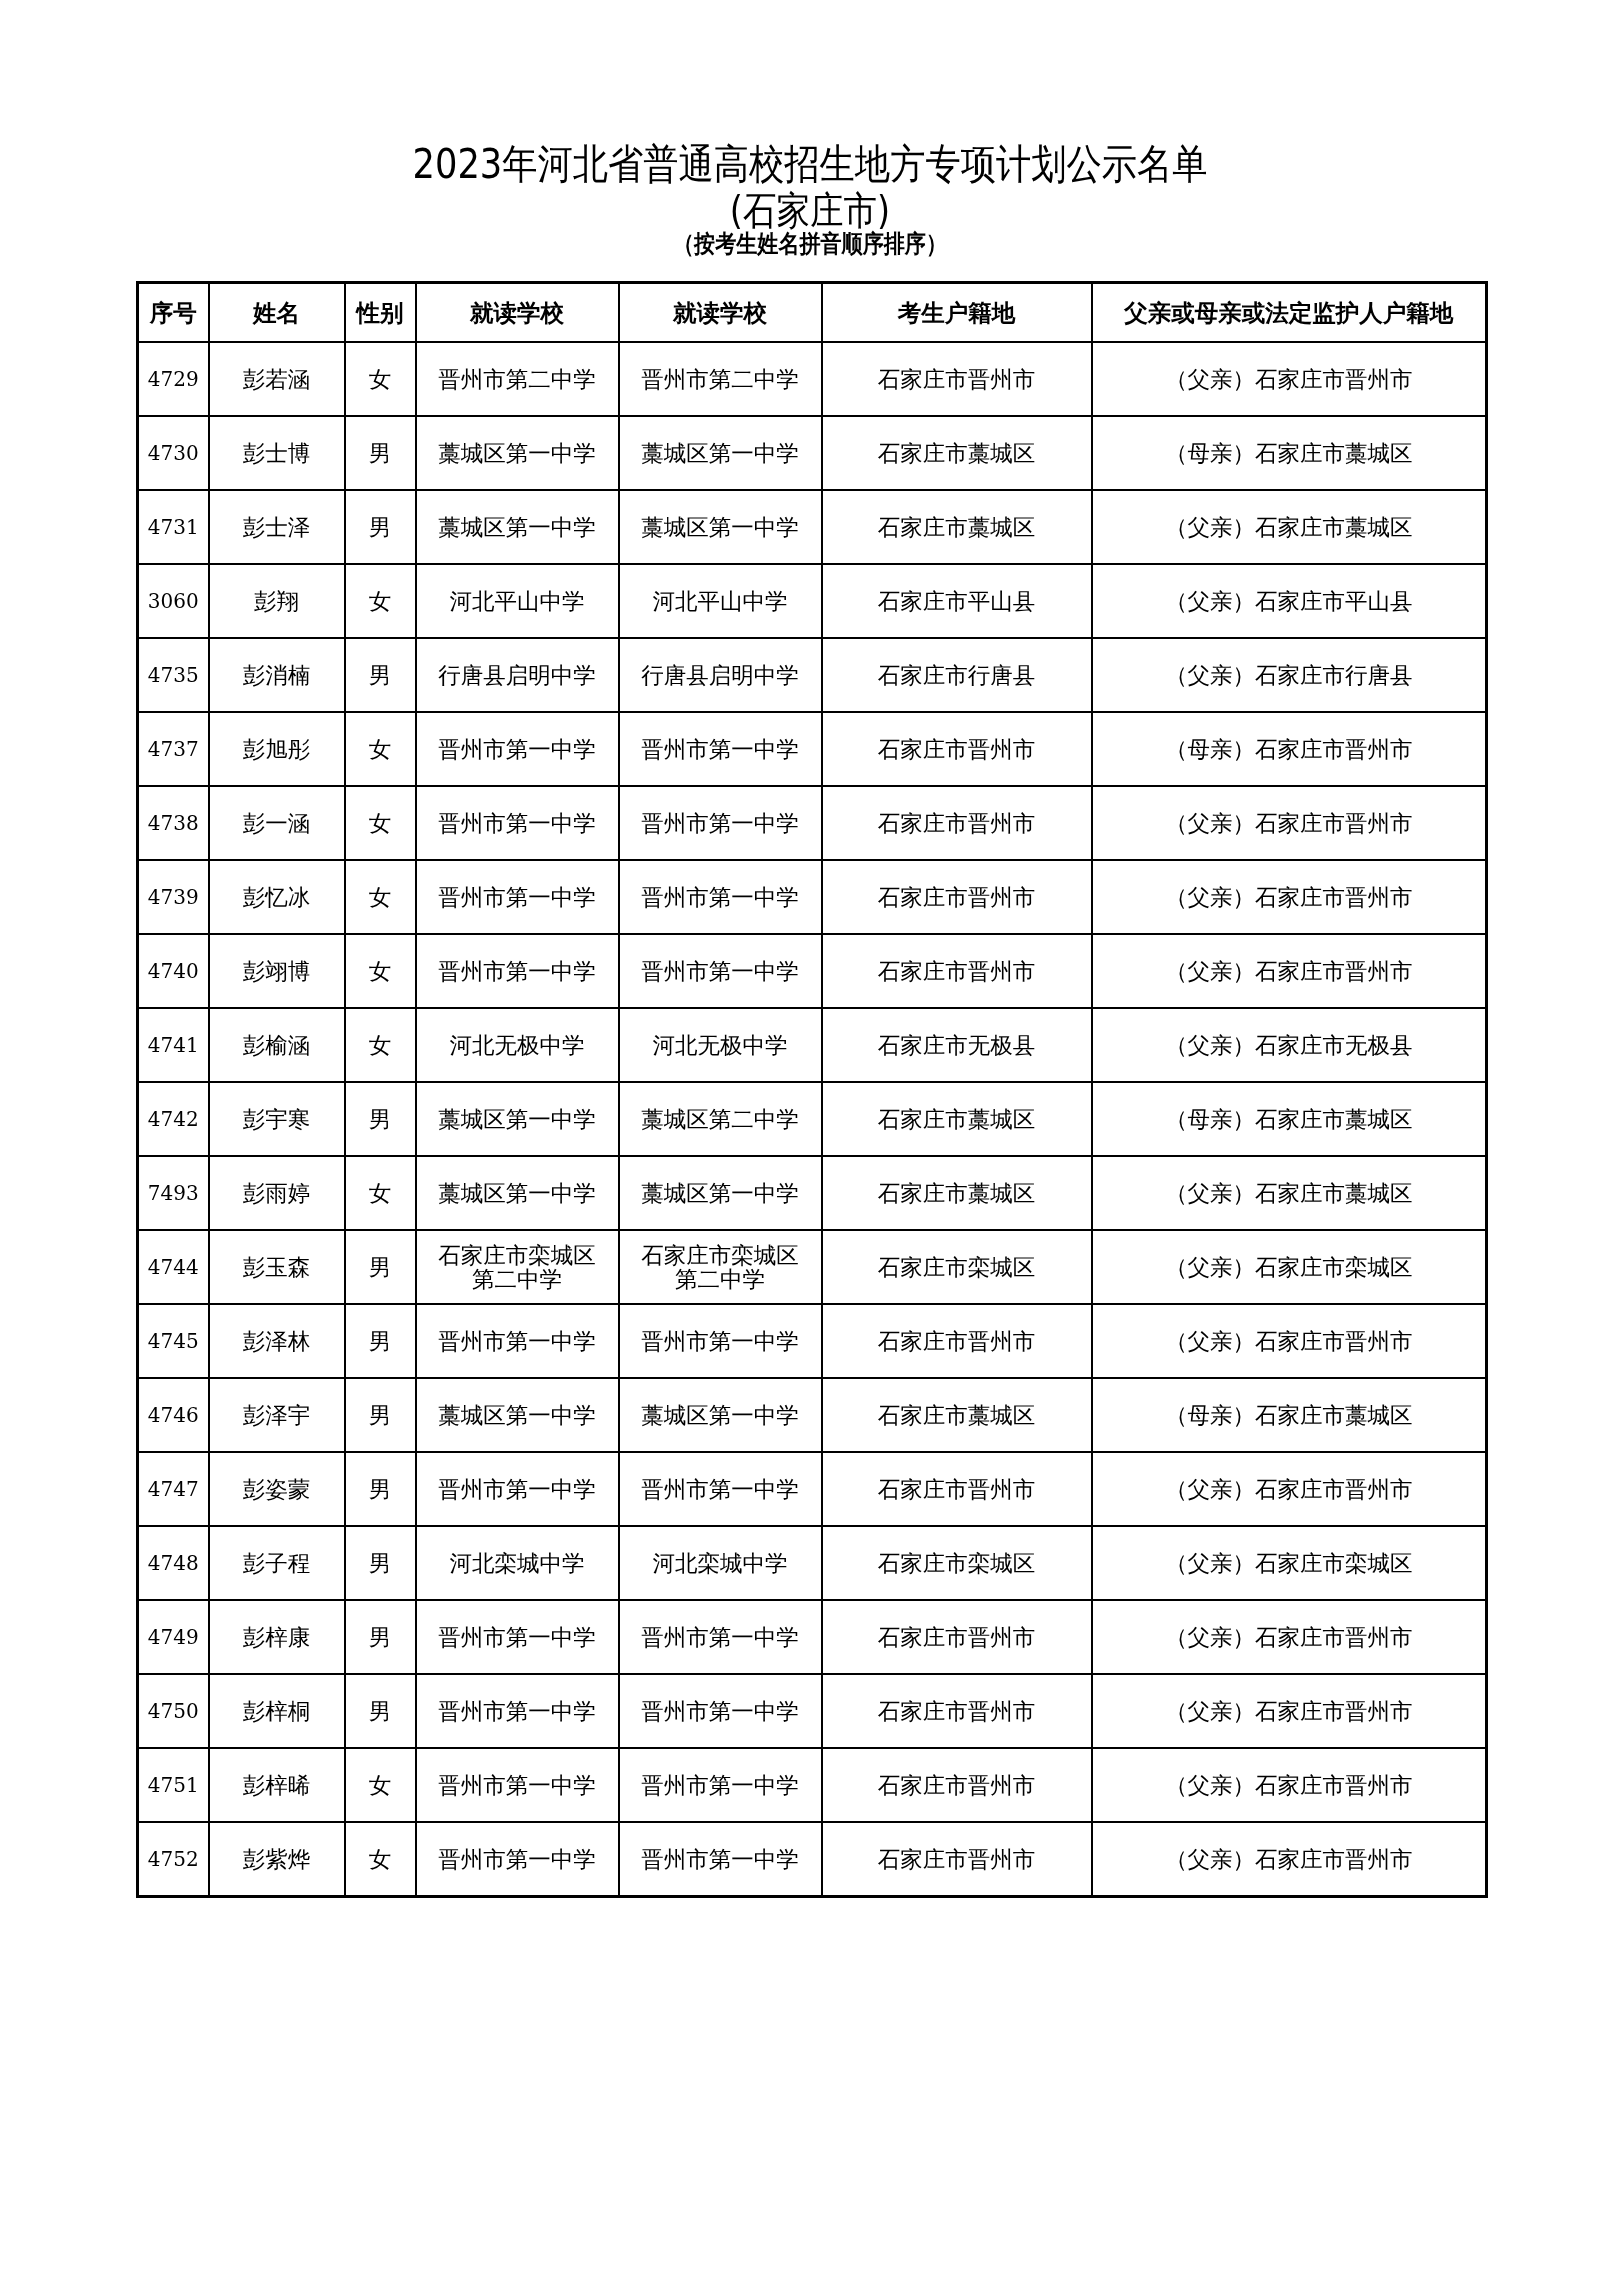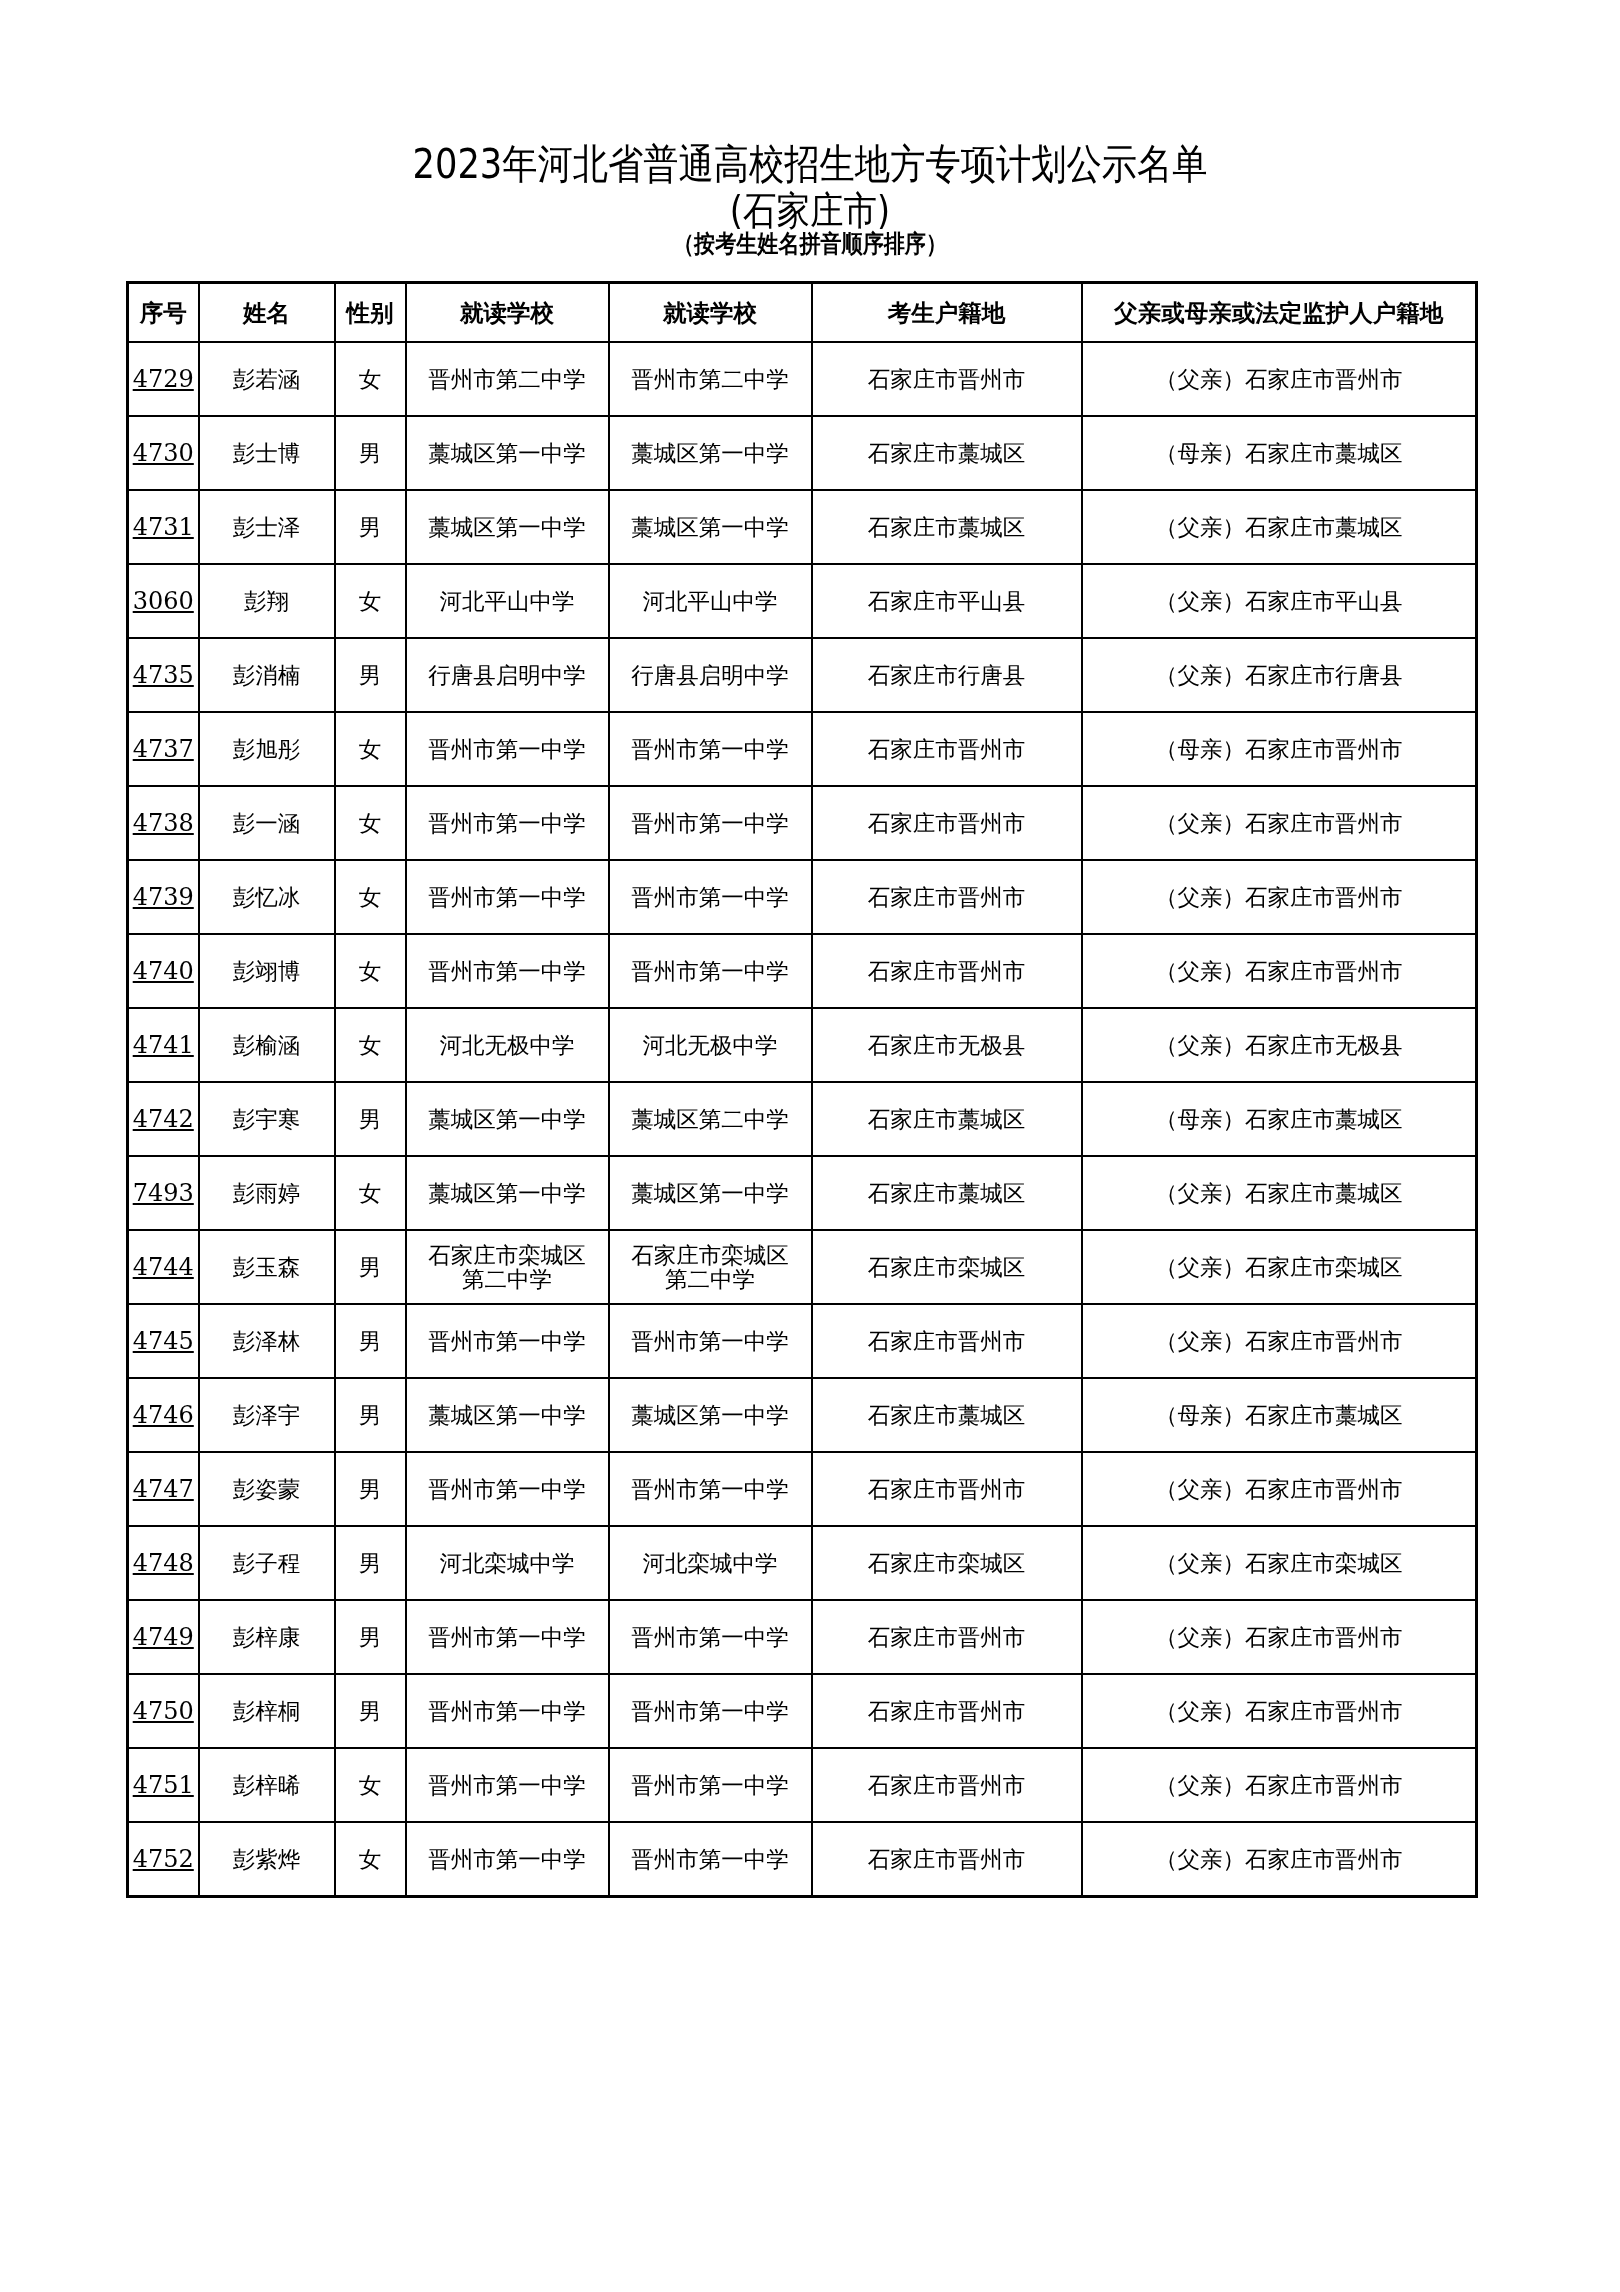--- a/index.html
+++ b/index.html
@@ -3,27 +3,27 @@
 <meta charset="utf-8">
 <style>
   html, body { margin:0; padding:0; background:#ffffff; }
   body { width:1620px; height:2293px; position:relative; overflow:hidden;
          font-family:"DejaVu Serif","Liberation Serif",serif; color:#000; }
   .title { position:absolute; left:0; width:1620px; text-align:center;
            font-family:"DejaVu Sans","Liberation Sans",sans-serif; font-weight:normal; }
   .t1 { top:137px; font-size:41px; letter-spacing:0px; transform:scaleX(0.86); }
   .t2 { top:184px; font-size:39px; transform:scaleX(0.86); }
   .t3 { top:227px; font-size:24.5px; transform:scaleX(0.86); font-weight:bold; }
-  table { position:absolute; left:126px; top:281px; width:1348px;
+  table { position:absolute; left:136px; top:281px; width:1348px;
           border-collapse:collapse; border:3.9px solid #000; table-layout:fixed;padding-left:40px; }
   th, td { border:2.9px solid #000; text-align:center; vertical-align:middle; padding:0; }
   th { height:57px; font-family:"DejaVu Sans","Liberation Sans",sans-serif;
        font-weight:bold; font-size:23.5px; }
   td { height:72px; font-size:22.5px; line-height:24.5px; }
-  td.no { font-size:24px;text-decoration:underline; }
+  td.no { font-size:20px; }
   td.two { height:72px; }
 </style>
 </head>
 <body>
 
 <div class="title t1">2023年河北省普通高校招生地方专项计划公示名单</div>
 <div class="title t2">(石家庄市)</div>
 <div class="title t3">（按考生姓名拼音顺序排序）</div>
 
 <table>

